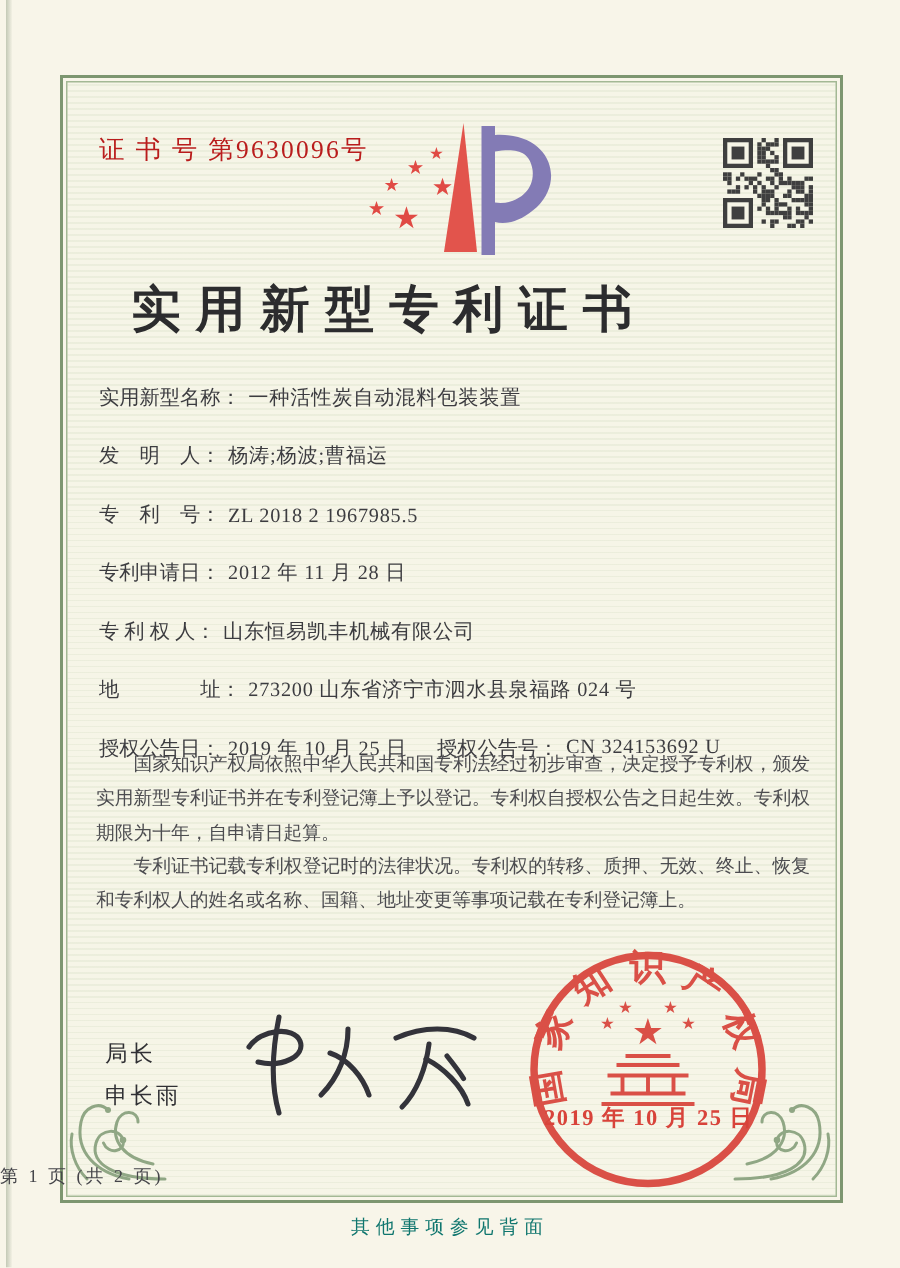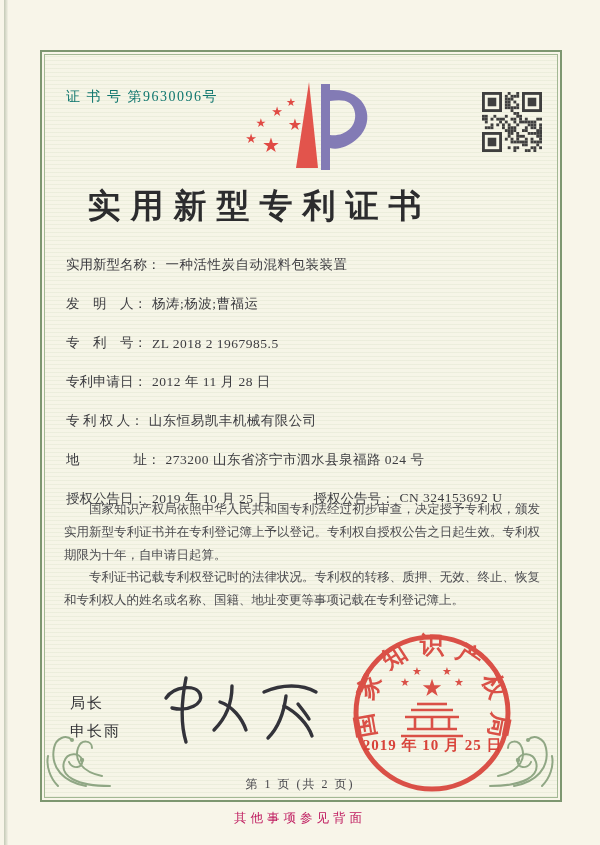--- a/index.html
+++ b/index.html
@@ -9,43 +9,43 @@
     font-family:"Liberation Serif","DejaVu Serif",serif;
   }
   .paper-edge{position:absolute;left:4px;top:0;width:4px;height:100%;
     background:linear-gradient(90deg,rgba(110,130,100,.38),rgba(110,130,100,.04));}
   .frame-outer{position:absolute;left:40px;top:50px;width:518px;height:748px;
     border:2px solid #7d9670;}
   .frame-inner{position:absolute;left:2px;top:2px;right:2px;bottom:2px;
     border:1px solid #a3b894;
     background:#f6f5e7;
     background-image:repeating-linear-gradient(0deg,rgba(160,185,140,.12) 0px,rgba(160,185,140,.12) 1px,transparent 1px,transparent 4px);}
-  .cert-no{position:absolute;left:66px;top:88px;font-size:14px;letter-spacing:1.5px;color:#0f766e;}
+  .cert-no{position:absolute;left:66px;top:88px;font-size:17px;letter-spacing:1.5px;color:#b91c1c;}
   .logo{position:absolute;left:225px;top:80px;width:155px;height:100px;}
   .qr{position:absolute;left:482px;top:92px;width:60px;height:60px;}
   .title{position:absolute;left:0;top:184px;width:519px;text-align:center;
     font-size:33px;letter-spacing:10px;font-weight:600;color:#2c2c2e;}
   .fields{position:absolute;left:66px;top:256px;width:478px;font-size:13.5px;color:#3c3c40;}
   .field-row{display:flex;margin-bottom:21px;align-items:flex-end;white-space:nowrap;}
   .field-label{flex:none;}
   .field-value{margin-left:5px;letter-spacing:.5px;}
-  .grant-group{display:flex;margin-left:42px;}
+  .grant-group{display:flex;margin-left:20px;}
   .paras{position:absolute;left:64px;top:498px;width:476px;font-size:12.5px;
     line-height:1.82;color:#4c4c50;text-align:justify;}
   .paras p{margin:0;text-indent:2em;}
   .director{position:absolute;left:70px;top:690px;font-size:15px;color:#303034;
     line-height:1.85;letter-spacing:2px;}
   .signature{position:absolute;left:148px;top:672px;width:180px;height:80px;}
   .seal{position:absolute;left:347px;top:628px;width:170px;height:170px;opacity:.92;}
   .seal-date{position:absolute;left:345px;top:736px;width:175px;text-align:center;
     font-size:15px;font-weight:bold;color:#d8433a;letter-spacing:1px;}
-  .page-info{position:absolute;left:0;top:776px;width:600px;text-align:center;
+  .page-info{position:absolute;left:0;top:776px;width:600px;
     font-size:12px;color:#45454a;letter-spacing:2px;}
   .back-note{position:absolute;left:0;top:810px;width:600px;text-align:center;
-    font-size:12.5px;color:#be185d;letter-spacing:4px;}
+    font-size:12.5px;color:#0f766e;letter-spacing:4px;}
   .flourish{position:absolute;width:86px;height:86px;}
   .flourish.left{left:36px;top:710px;}
   .flourish.right{left:478px;top:710px;transform:scaleX(-1);}
 </style>
 </head>
 <body>
 
 <div class="paper-edge"></div>
 
 <div class="frame-outer">

